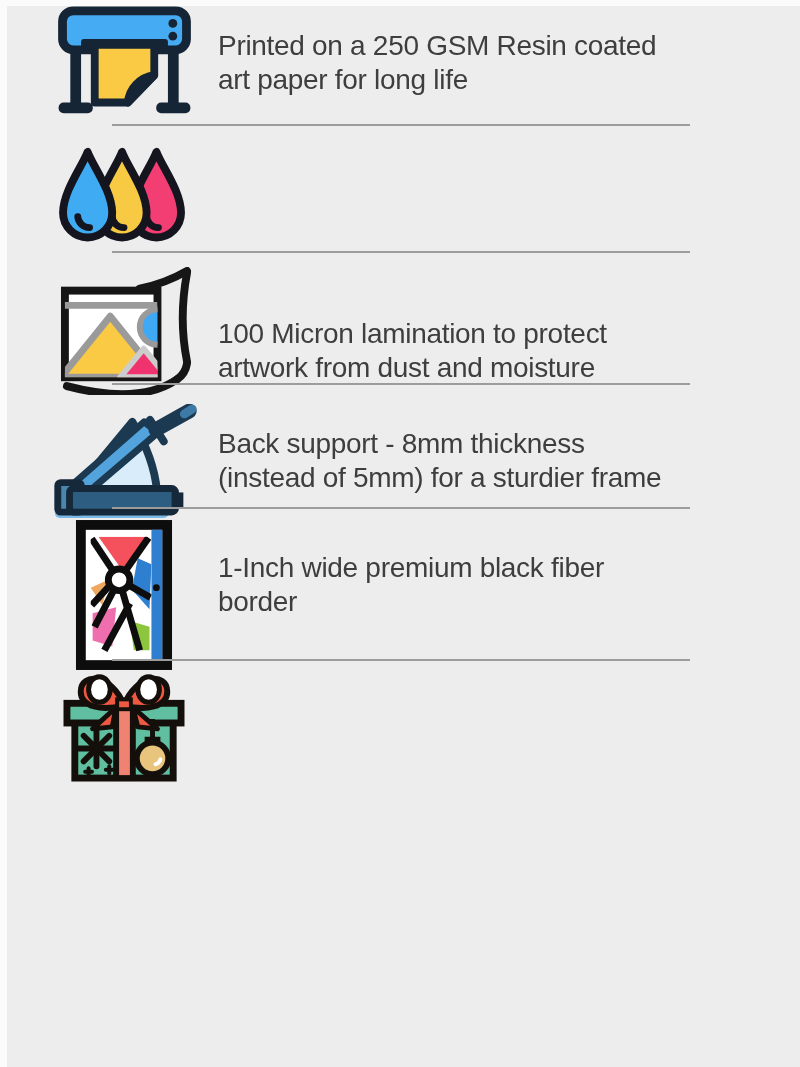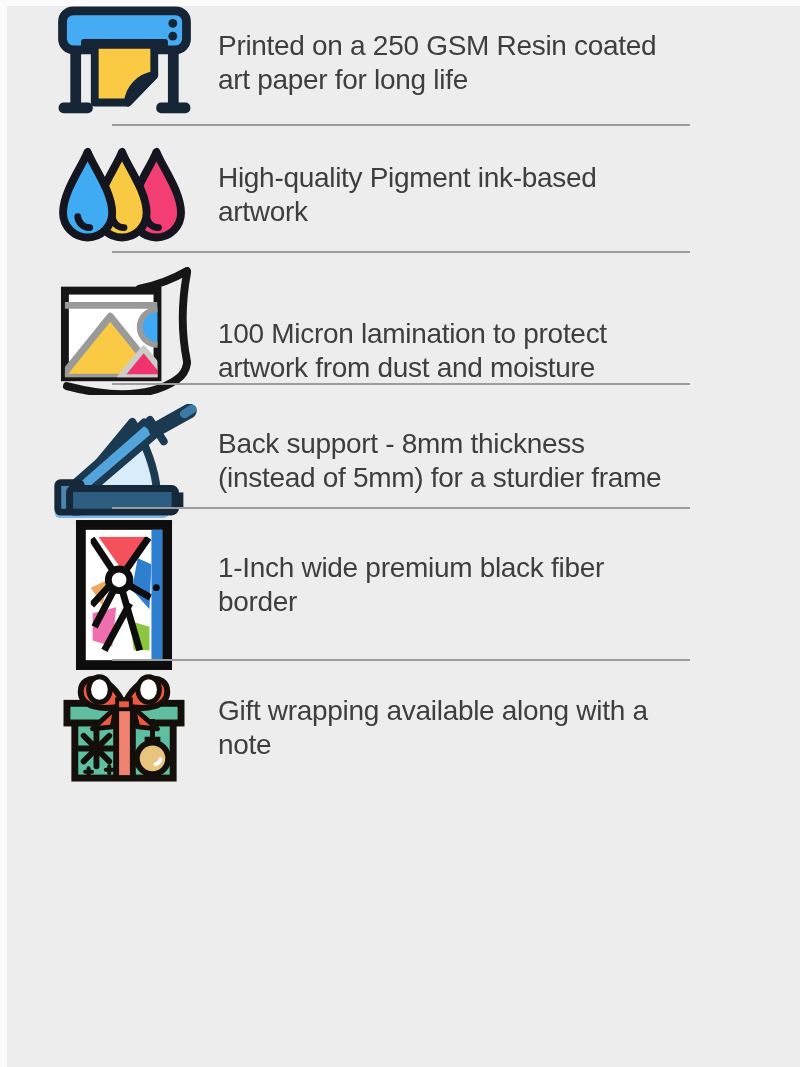--- a/index.html
+++ b/index.html
@@ -80,24 +80,20 @@
               <path d="M103,6 C98,20 78,46 78,68 A25,25 0 0 0 128,68 C128,46 108,20 103,6 Z" fill="#f23e72"></path>
               <path d="M93,72 A12,12 0 0 0 105,83" fill="none" stroke-width="7" stroke-linecap="round"></path>
               <path d="M68,6 C63,20 43,46 43,68 A25,25 0 0 0 93,68 C93,46 73,20 68,6 Z" fill="#f8ca44"></path>
               <path d="M58,72 A12,12 0 0 0 70,83" fill="none" stroke-width="7" stroke-linecap="round"></path>
               <path d="M33,6 C28,20 8,46 8,68 A25,25 0 0 0 58,68 C58,46 38,20 33,6 Z" fill="#3fabf2"></path>
               <path d="M23,72 A12,12 0 0 0 35,83" fill="none" stroke-width="7" stroke-linecap="round"></path>
             </g>
           </svg>
         </span>
       </div>
-      <div class="text-col">
-        <p class="feature-text">High-quality Pigment ink-based
-artwork</p>
-      </div>
       <div class="divider"></div>
     </section>
 
     <section class="row row-3">
       <div class="icon-col">
         <span class="icon-wrap">
           <svg viewBox="0 0 140 130" width="138" height="128" aria-hidden="true">
             <defs>
                 <clipPath id="photoClip">
                   <rect x="10" y="24" width="94" height="88"></rect>
@@ -218,20 +214,16 @@
               <line x1="55" y1="106" x2="55" y2="113"></line>
               <line x1="51.5" y1="109.5" x2="58.5" y2="109.5"></line>
             </g>
             <line x1="99" y1="58" x2="99" y2="82" stroke="#140f0a" stroke-width="5"></line>
             <rect x="93" y="78" width="12" height="8" fill="#ee5a41" stroke="#140f0a" stroke-width="4"></rect>
             <circle cx="99" cy="98" r="16" fill="#e8c47c" stroke="#140f0a" stroke-width="6"></circle>
             <path d="M102,104 a7,7 0 0 0 5,-5" fill="none" stroke="#ffffff" stroke-width="4" stroke-linecap="round"></path>
           </svg>
         </span>
       </div>
-      <div class="text-col">
-        <p class="feature-text">Gift wrapping available along with a
-note</p>
-      </div>
     </section>
 
   </div>
 </div>
 
 </body></html>

